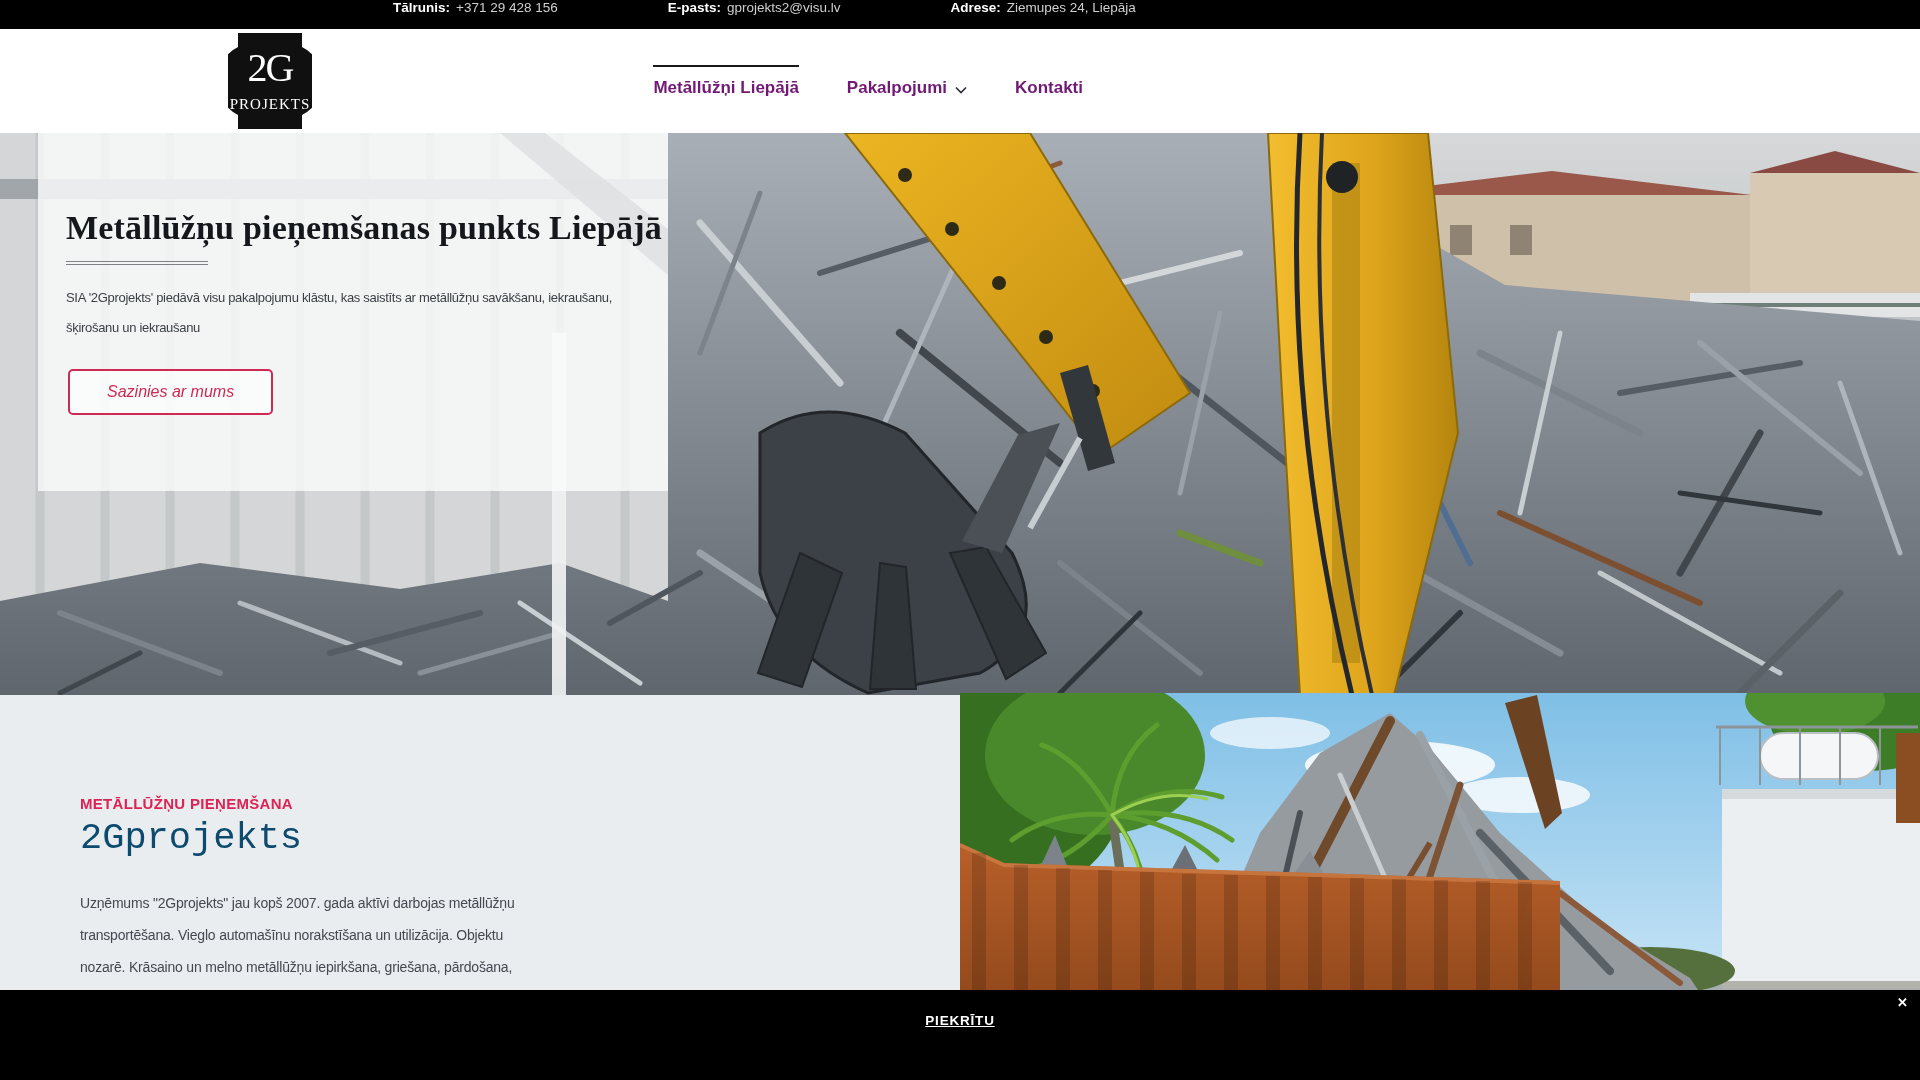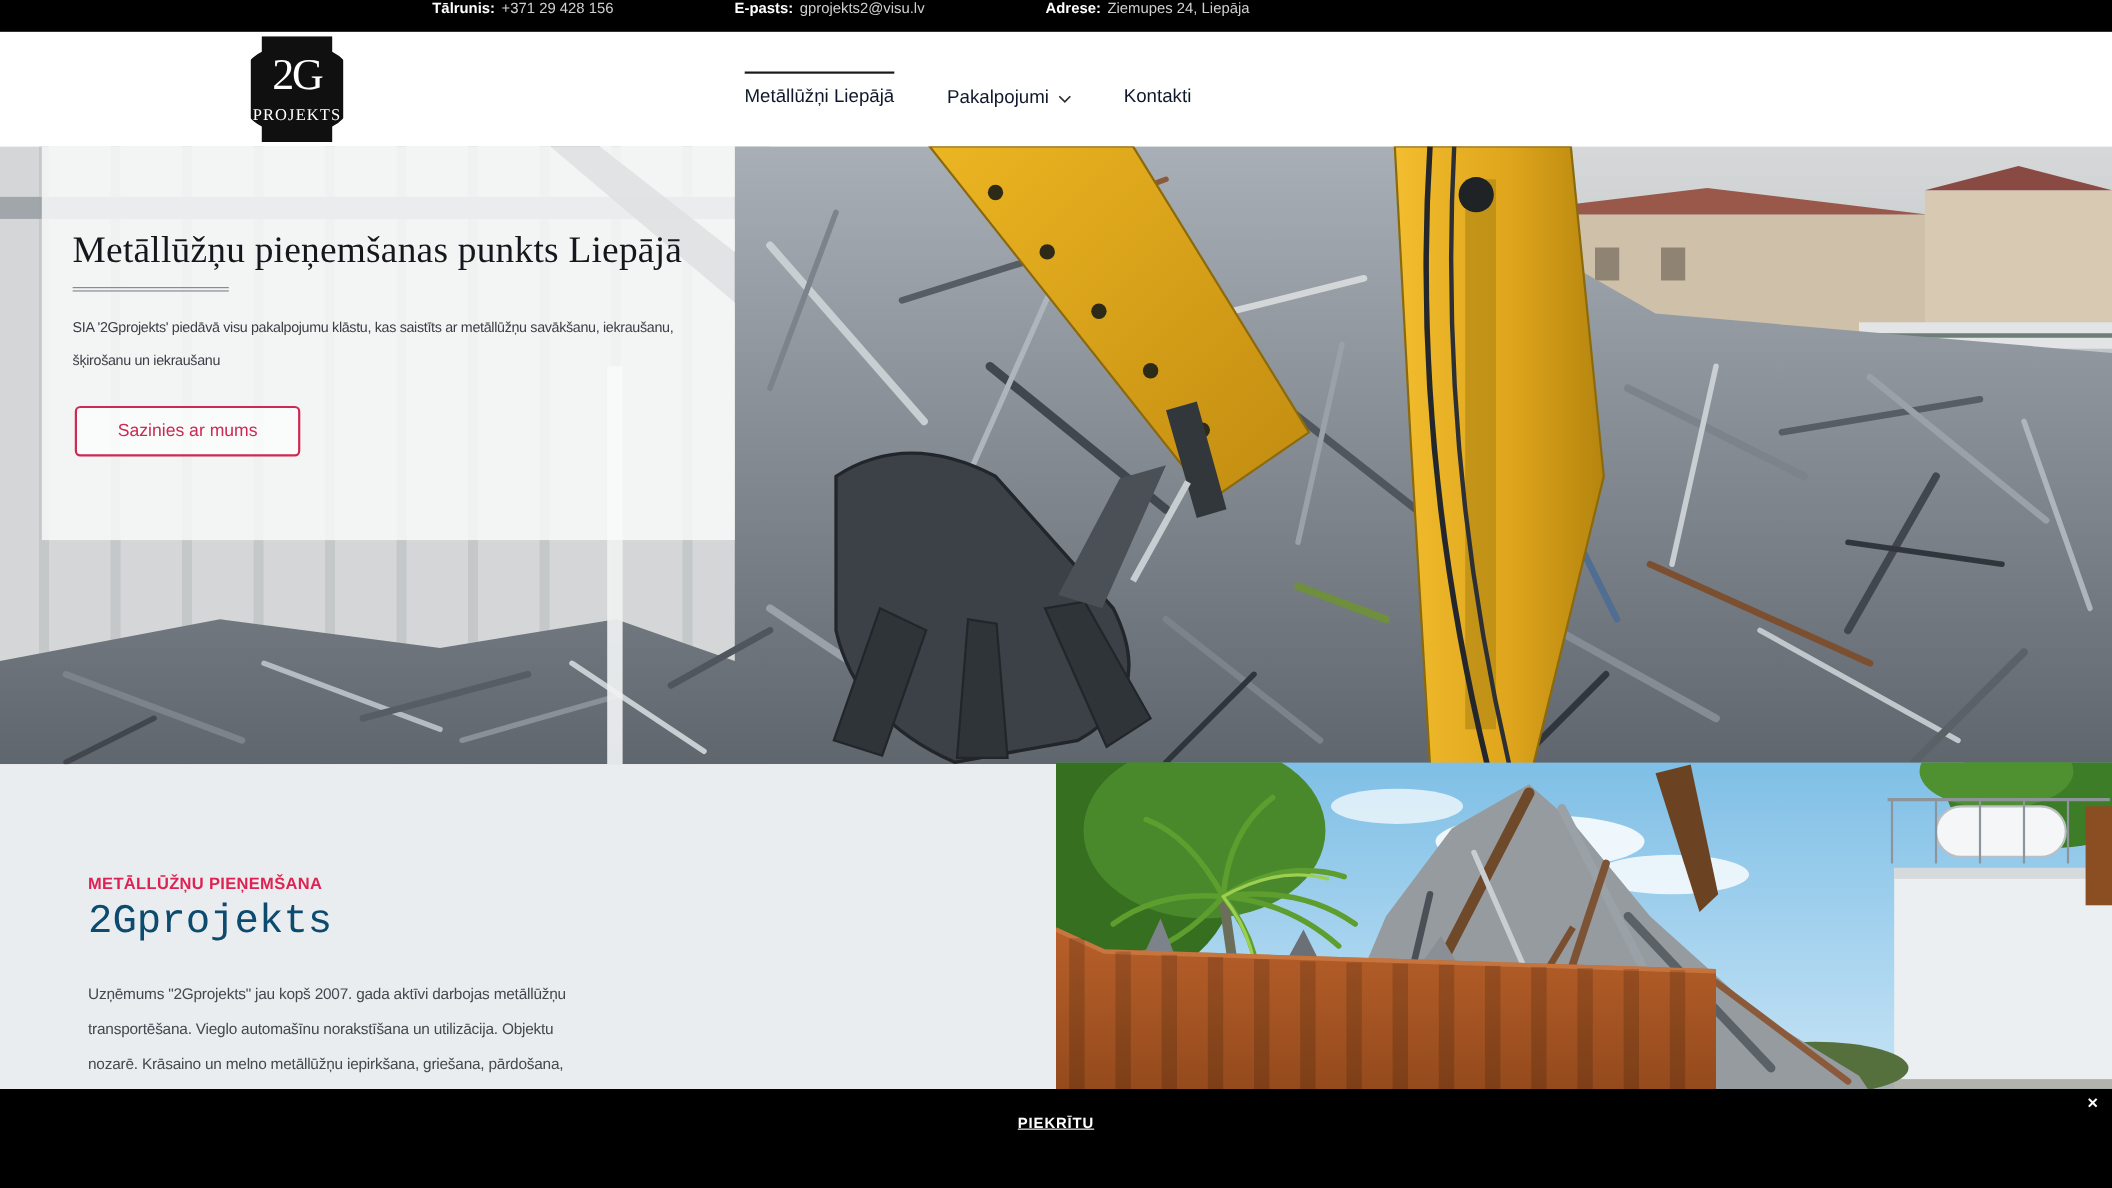--- a/index.html
+++ b/index.html
@@ -12,40 +12,40 @@
             display:flex; align-items:flex-start; padding-left:393px; gap:110px; }
   .topbar .group { display:flex; align-items:baseline; gap:6px; font-size:13.5px; white-space:nowrap; }
   .topbar .lbl { color:#ffffff; font-weight:bold; }
   .topbar .val { color:#cfcfcf; }
 
   
   .header { position:absolute; left:0; top:29px; width:1920px; height:104px; background:#ffffff; }
   .logo { position:absolute; left:228px; top:4px; width:84px; height:96px; cursor:pointer; }
   .logo svg { display:block; }
   .nav { position:absolute; right:837px; top:0; height:104px; display:flex; align-items:center; gap:48px; }
-  .nav-item { font-size:17px; color:#0f172a; padding-top:11px; border-top:2px solid transparent;
-              cursor:pointer; display:flex; align-items:flex-end; gap:8px; white-space:nowrap; }
+  .nav-item { font-size:17px; color:#701a75; padding-top:11px; border-top:2px solid transparent;
+              cursor:pointer; display:flex; align-items:center; gap:8px; white-space:nowrap;font-weight:bold; }
   .nav-item.active { border-top:2px solid #17191c; }
   .chevron { display:inline-block; margin-top:2px; }
 
   
   .hero { position:absolute; left:0; top:133px; width:1920px; height:562px; overflow:hidden; }
   .hero-bg { position:absolute; left:0; top:0; }
   .hero-panel { position:absolute; left:38px; top:0; width:630px; height:358px;
                 background:rgba(250,251,251,0.82); padding:76px 0 0 28px; }
-  .hero-title { font-family:"Liberation Serif", serif; font-size:34px; font-weight:normal;
+  .hero-title { font-family:"Liberation Serif", serif; font-size:34px; font-weight:bold;
                 color:#14171b; letter-spacing:0.2px; white-space:nowrap; }
   .hero-divider { width:142px; height:4px; border-top:1px solid #7c8186; border-bottom:1px solid #7c8186;
                   margin-top:14px; }
   .hero-desc { margin-top:18px; font-size:13px; letter-spacing:-0.3px; line-height:30px; color:#3b4046;
                width:594px; }
   .hero-desc div { white-space:nowrap; overflow:hidden; }
   .cta-btn { display:inline-block; margin-top:26px; margin-left:2px; padding:12px 37px;
              border:2px solid #cc2a52; border-radius:5px; background:rgba(255,255,255,0.55);
-             color:#cc2a52; font-size:16px; cursor:pointer; font-family:"Liberation Sans",sans-serif; }
+             color:#cc2a52; font-size:16px; cursor:pointer; font-family:"Liberation Sans",sans-serif;font-style:italic; }
 
   
   .about { position:absolute; left:0; top:695px; width:1920px; height:385px; background:#e9edf0; }
   .about-content { position:absolute; left:80px; top:100px; width:600px; }
   .eyebrow { color:#dd2353; font-size:15px; font-weight:bold; letter-spacing:0.3px; }
   .about-title { font-family:Liberation Mono, monospace; font-size:37px; color:#0c4a6e; margin-top:5px; }
   .about-para { margin-top:28px; font-size:14px; letter-spacing:-0.2px; line-height:32px; color:#44494f; }
   .about-para div { white-space:nowrap; }
   .about-photo { position:absolute; left:960px; top:-2px; width:960px; height:389px; overflow:hidden; }
 

